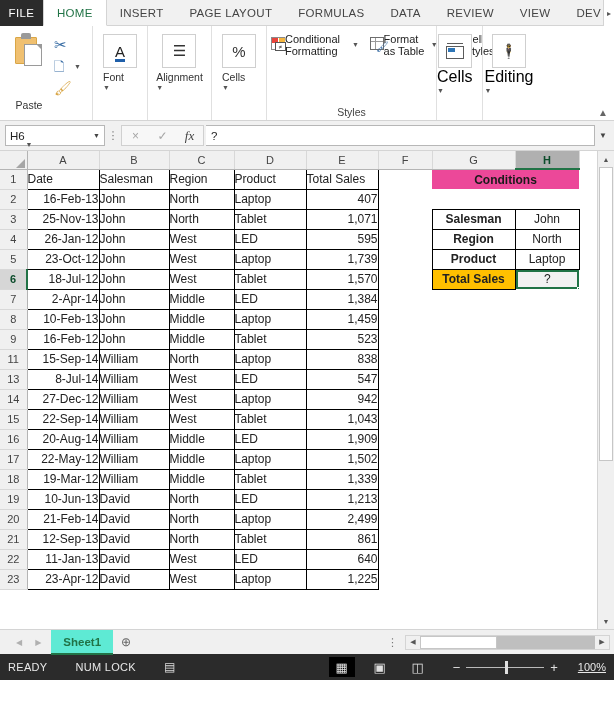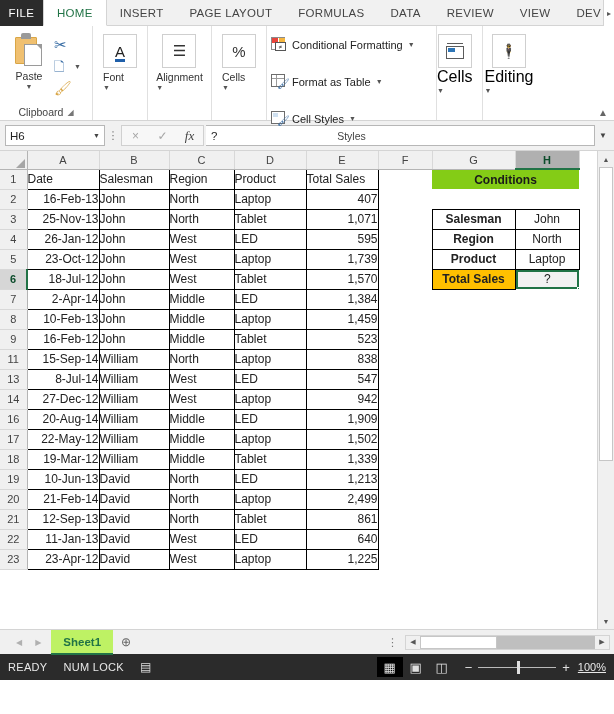--- a/index.html
+++ b/index.html
@@ -55,21 +55,21 @@
   }
   .rgroup-body { flex: 1; display: flex; align-items: flex-start; }
   .rgroup-label {
     font-size: 10.5px; color: #444; text-align: center;
     height: 16px; line-height: 16px;
   }
 
   
   .grp-clipboard { width: 93px; }
   .clip-inner { display: flex; padding: 3px 0 0 6px; }
-  .paste-col { width: 46px; display: flex; flex-direction: column; align-items: center; }
+  .paste-col { width: 46px; display: flex; flex-direction: column; align-items: center; gap: 29px; }
   .paste-icon { width: 34px; height: 36px; position: relative; }
   .cb-board {
     position: absolute; left: 3px; top: 4px; width: 22px; height: 27px;
     background: #f0c070; border: 1px solid #d9a646; border-radius: 1px;
   }
   .cb-clip {
     position: absolute; left: 9px; top: 0px; width: 10px; height: 6px;
     background: #9a9a9a; border-radius: 2px 2px 0 0;
   }
   .cb-page {
@@ -109,21 +109,21 @@
   .big-btn .glyph { font-size: 15px; color: #333; }
   .underline-a { position: relative; font-size: 15px; color:#222; line-height:15px; }
   .underline-a:after {
     content:""; position:absolute; left:0; right:0; bottom:-3px;
     height:3px; background:#1f5fa9;
   }
   .grp-sm .cap { font-size: 10.5px; color:#333; text-align:center; margin-top:3px; }
 
   
   .grp-styles { width: 170px; }
-  .sty-list { padding: 5px 0 0 4px; display: flex; flex-direction: column; gap: 18px; }
+  .sty-list { padding: 5px 0 0 4px; display: flex; gap: 11px; }
   .sty-row { display: flex; align-items: center; gap: 5px; height: 19px; }
   .sty-txt { font-size: 11px; color: #222; }
   .mini-ic { width: 16px; height: 15px; position: relative; }
   .mi-grid {
     position:absolute; left:0; top:0; width:14px; height:13px;
     background:#fff; border:1px solid #8b8b8b;
   }
   .mi-grid:before{
     content:""; position:absolute; left:0; top:0; width:6px; height:5px; background:#e8453c;
   }
@@ -215,21 +215,21 @@
   }
   .rowhead.sel { background:#d6d6d6; color:#0c4c2b; font-weight:bold;
      border-right:2px solid #217346; }
   .cell { height:20px; font-size:12px; color:#222; padding:0 3px;
      white-space:nowrap; overflow:hidden; }
   .cell.b { border:1px solid #000; }
   .cell.hdr { font-weight:normal; }
   .cell.num { text-align:right; }
 
   .cond-title {
-    background:#84cc16; font-weight:bold; font-size:12px;
+    background:#ec4899; font-weight:bold; font-size:12px;
     text-align:center; color:#1a1a1a;
   }
   .cond-lbl { border:1px solid #000; font-weight:bold; text-align:center; font-size:12px; }
   .cond-val { border:1px solid #000; text-align:center; font-size:12px; }
   .cond-gold { background:#ffc000; }
   .cell-sel {
     background:#f2f2f2; text-align:center; font-size:12px;
     box-shadow: inset 0 0 0 2px #217346; position:relative;
   }
   .fill-handle {
@@ -254,41 +254,41 @@
 
   
   .sheetbar {
     height:25px; background:#f0f0f0; display:flex; align-items:center;
     border-top:1px solid #d4d4d4; padding-left:6px; gap:0;
   }
   .nav-arrows { display:flex; gap:13px; padding:0 10px; }
   .nav-arrow { font-size:8px; color:#b0b0b0; }
   .sheettab {
     padding:0 12px; height:25px; line-height:24px; font-size:11.5px;
-    font-weight:bold; color:#217346; background:#bef264;
+    font-weight:bold; color:#217346; background:#5eead4;
     border-bottom:2px solid #217346;
   }
   .addsheet {
     width:26px; text-align:center; font-size:12px; color:#666;
   }
   .sb-dots { margin-left:auto; font-size:11px; color:#777; padding:0 7px; }
   .hscroll {
     width:205px; height:15px; background:#f0f0f0; border:1px solid #d4d4d4;
     display:flex; align-items:stretch; margin-right:4px;
   }
   .hs-arrow { width:14px; display:flex; align-items:center; justify-content:center;
     font-size:7px; color:#555; }
   .hs-track { flex:1; background:#bfbfbf; position:relative; }
   .hs-thumb { position:absolute; left:0; top:0; bottom:0; width:44%;
     background:#fff; border:1px solid #c6c6c6; }
 
   
   .statusbar {
     height:26px; background:#2b2b2b; color:#e8e8e8;
-    display:flex; align-items:center; font-size:11px; padding:0 8px; gap:0;
+    display:flex; align-items:center; font-size:11px; padding:0 8px; gap:12px;
   }
   .st-item { padding-right:16px; letter-spacing:.3px; }
   .st-rec { font-size:12px; color:#ddd; padding-right:16px; }
   .st-spacer { flex:1; }
   .view-btn {
     width:26px; height:20px; display:flex; align-items:center;
     justify-content:center; font-size:13px; color:#e0e0e0;
   }
   .view-btn.active { background:#000000; }
   .zoom-wrap { display:flex; align-items:center; gap:6px; padding-left:10px; }
@@ -616,20 +616,31 @@
             <td class="cell num b">27-Dec-12</td>
             <td class="cell b">William</td>
             <td class="cell b">West</td>
             <td class="cell b">Laptop</td>
             <td class="cell num b">942</td>
             <td class="cell"></td>
             <td class="cell"></td>
             <td class="cell"></td>
           </tr>
           <tr>
+            <td class="rowhead">15</td>
+            <td class="cell num b">22-Sep-14</td>
+            <td class="cell b">William</td>
+            <td class="cell b">West</td>
+            <td class="cell b">Tablet</td>
+            <td class="cell num b">1,043</td>
+            <td class="cell"></td>
+            <td class="cell"></td>
+            <td class="cell"></td>
+          </tr>
+          <tr>
             <td class="rowhead">16</td>
             <td class="cell num b">20-Aug-14</td>
             <td class="cell b">William</td>
             <td class="cell b">Middle</td>
             <td class="cell b">LED</td>
             <td class="cell num b">1,909</td>
             <td class="cell"></td>
             <td class="cell"></td>
             <td class="cell"></td>
           </tr>

